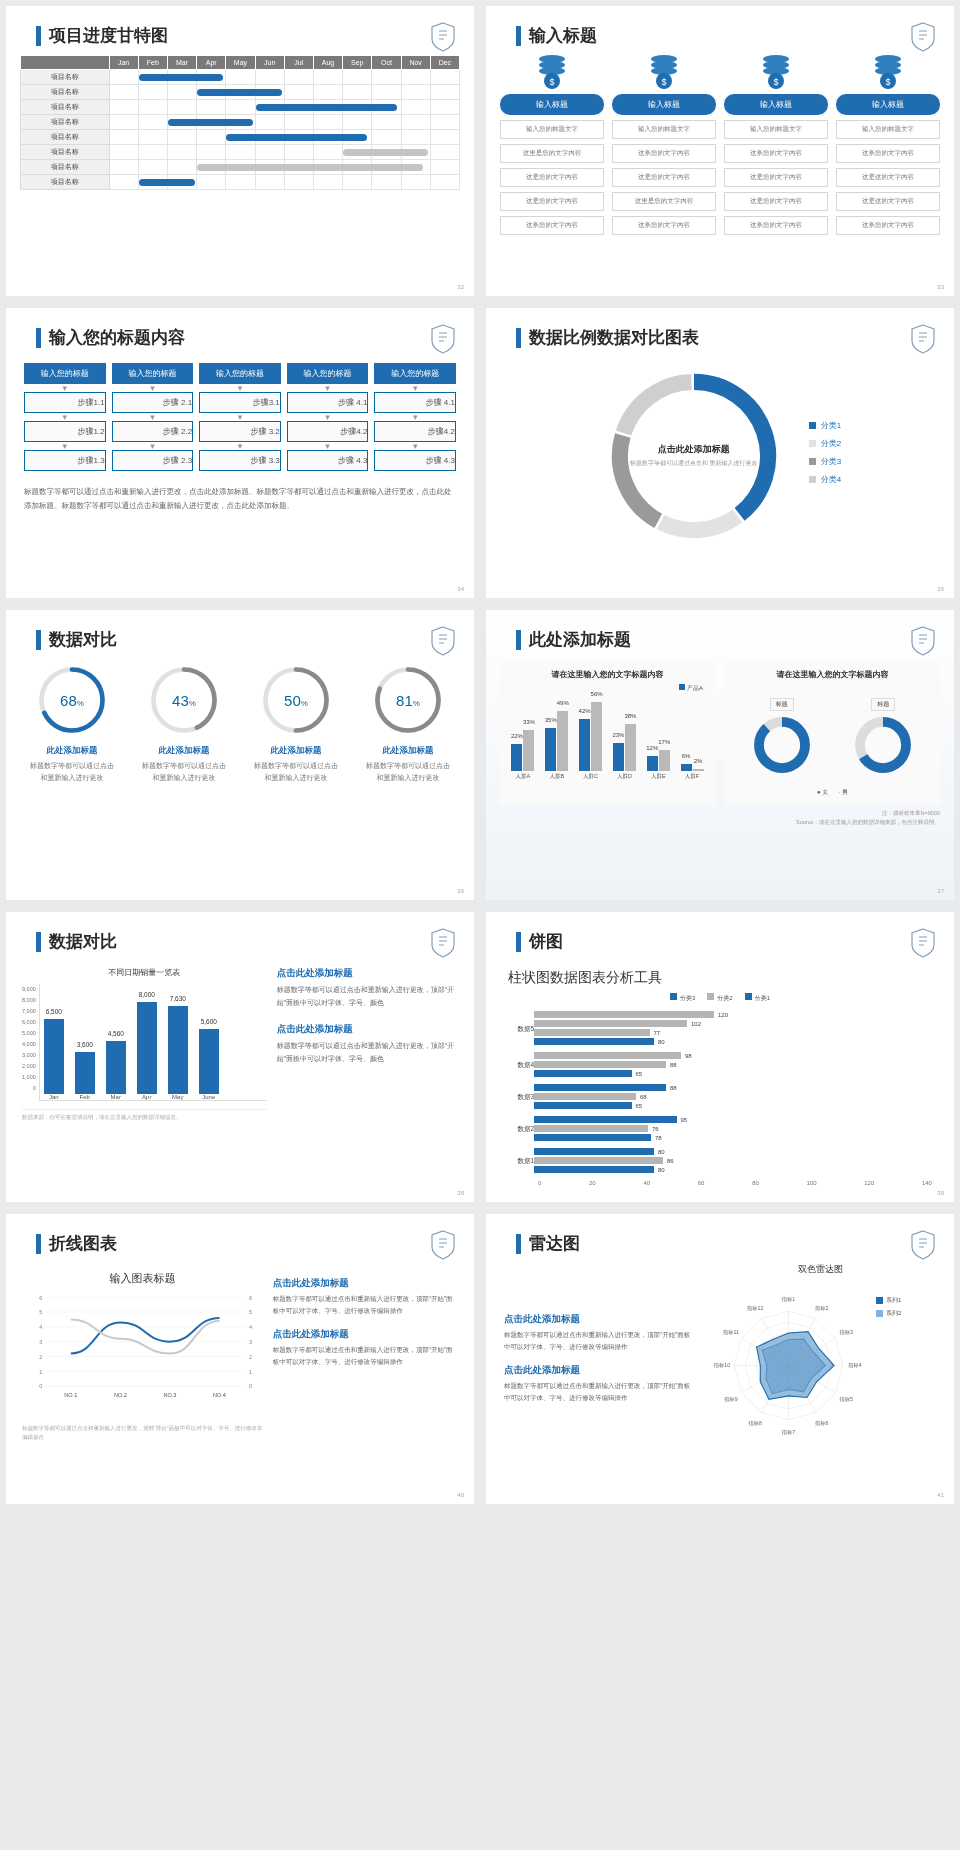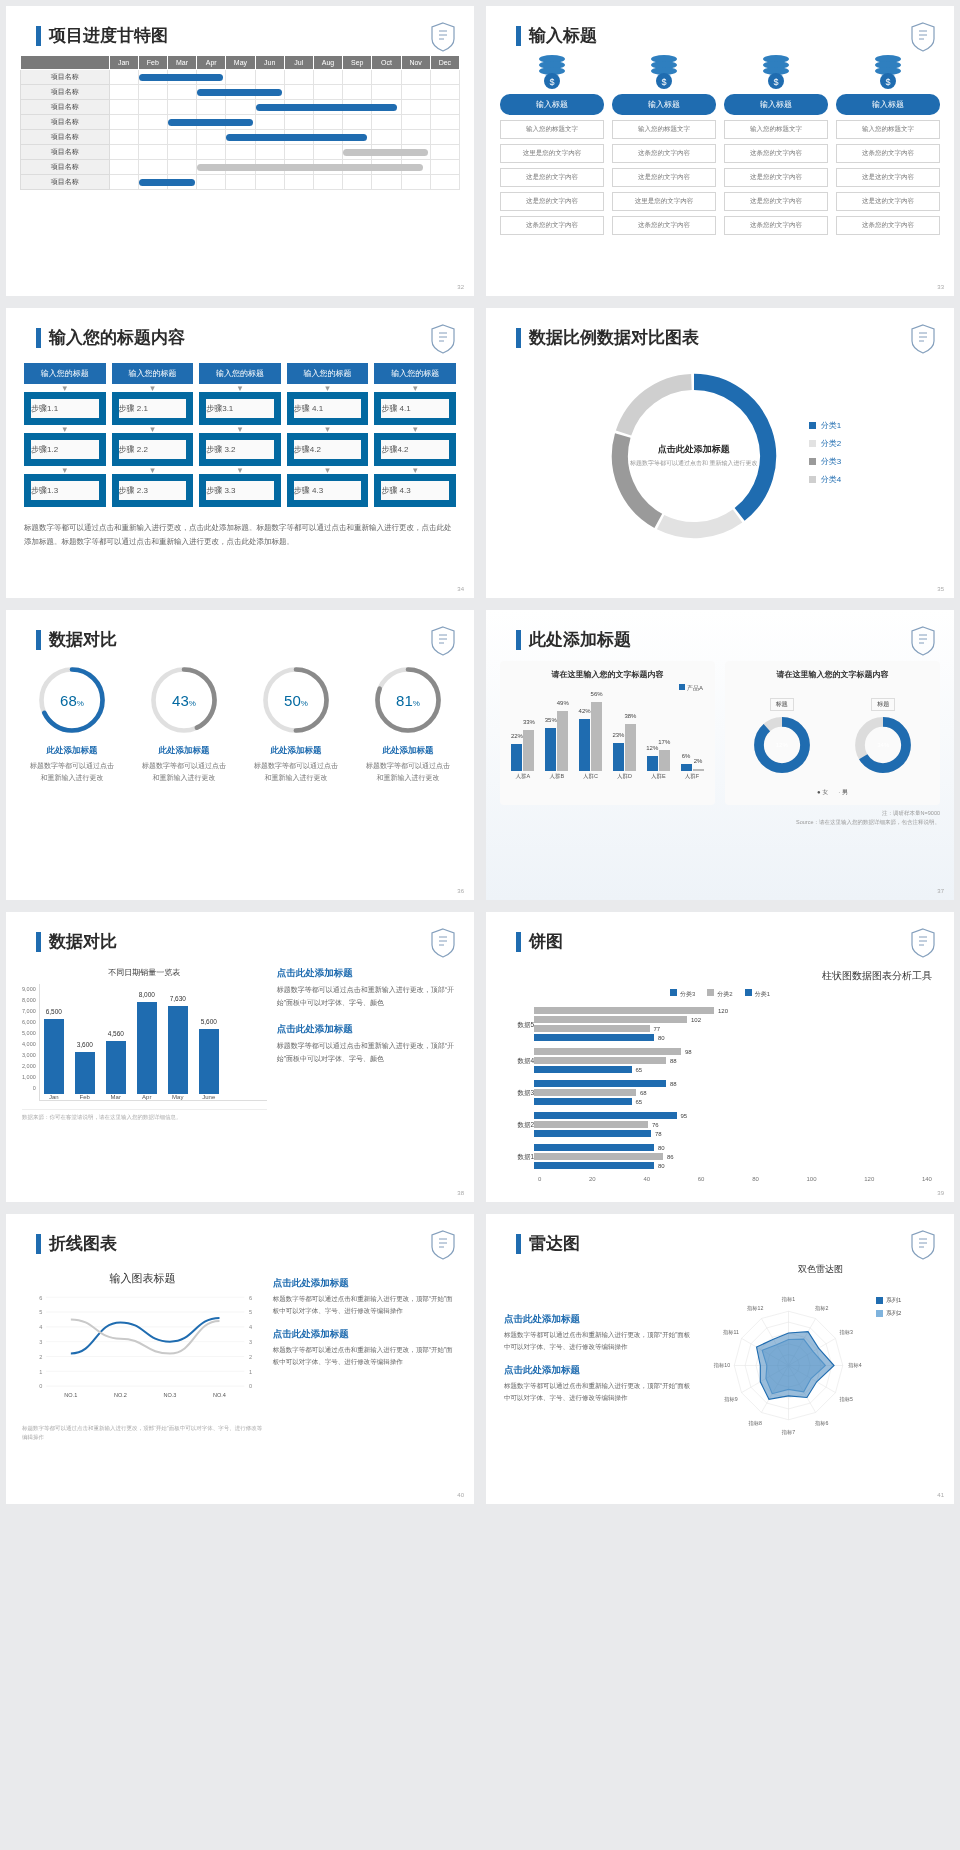--- a/index.html
+++ b/index.html
@@ -84,21 +84,21 @@
 
   
   .steps { display: flex; gap: 6px; padding: 14px 18px 0 18px; }
   .step-col { flex: 1; display: flex; flex-direction: column; align-items: center; }
   .step-head {
     background: #1f6cb0; color: #fff; font-size: 8px; width: 100%;
     text-align: center; padding: 5px 0;
   }
   .dot { color: #999; font-size: 9px; line-height: 8px; }
   .step-cell {
-    border: 7px solid #0369a1; width: 100%; text-align: left;
+    border: 1px solid #0369a1; width: 100%; text-align: right;
     font-size: 8px; color: #555; padding: 4px 0; background: #fafafa;
   }
   .para { font-size: 7.5px; color: #666; line-height: 1.9; padding: 14px 18px 0 18px; }
 
   
   .donut-row { display: flex; align-items: center; justify-content: center; gap: 20px; padding-top: 12px; }
   .donut-center { text-align: center; }
   .donut-center .t { font-size: 9px; font-weight: bold; color: #2b2b2b; }
   .donut-center .s { font-size: 6px; color: #999; line-height: 1.6; margin-top: 3px; }
   .legend { font-size: 8px; color: #1f6cb0; }
@@ -741,21 +741,21 @@
   <div class="slide">
     <div class="slide-title">
       <span class="title-bar"></span>
       <span>饼图</span>
     </div>
     <svg class="logo" viewBox="0 0 26 30">
       <path d="M13 1 L24 5 V17 C24 23 18 27 13 29 C8 27 2 23 2 17 V5 Z" fill="none" stroke="#5b7fa6" stroke-width="1.2"></path>
       <path d="M9 9 h8 M9 13 h8 M9 17 h5" stroke="#5b7fa6" stroke-width="1"></path>
     </svg>
     <div style="padding:16px 22px 0 22px;">
-      <div style="text-align:right;font-size:10px;color:#333;">柱状图数据图表分析工具</div>
+      <div style="text-align:left;font-size:14px;color:#333;">柱状图数据图表分析工具</div>
       <div style="display:flex;justify-content:center;gap:12px;font-size:6px;color:#555;margin:6px 0 8px 0;" id="leg39">
           <span><span class="sw" style="background: rgb(31, 108, 176); margin-right: 3px;"></span>分类3</span>
           <span><span class="sw" style="background: rgb(181, 181, 181); margin-right: 3px;"></span>分类2</span>
           <span><span class="sw" style="background: rgb(31, 108, 176); margin-right: 3px;"></span>分类1</span>
         </div>
       <div id="hbars39">
           <div style="display: flex; align-items: center; margin-bottom: 5px;">
             <div class="cat-lbl">数据5</div>
             <div style="flex: 1 1 0%;">
               <div class="hbar-row">

